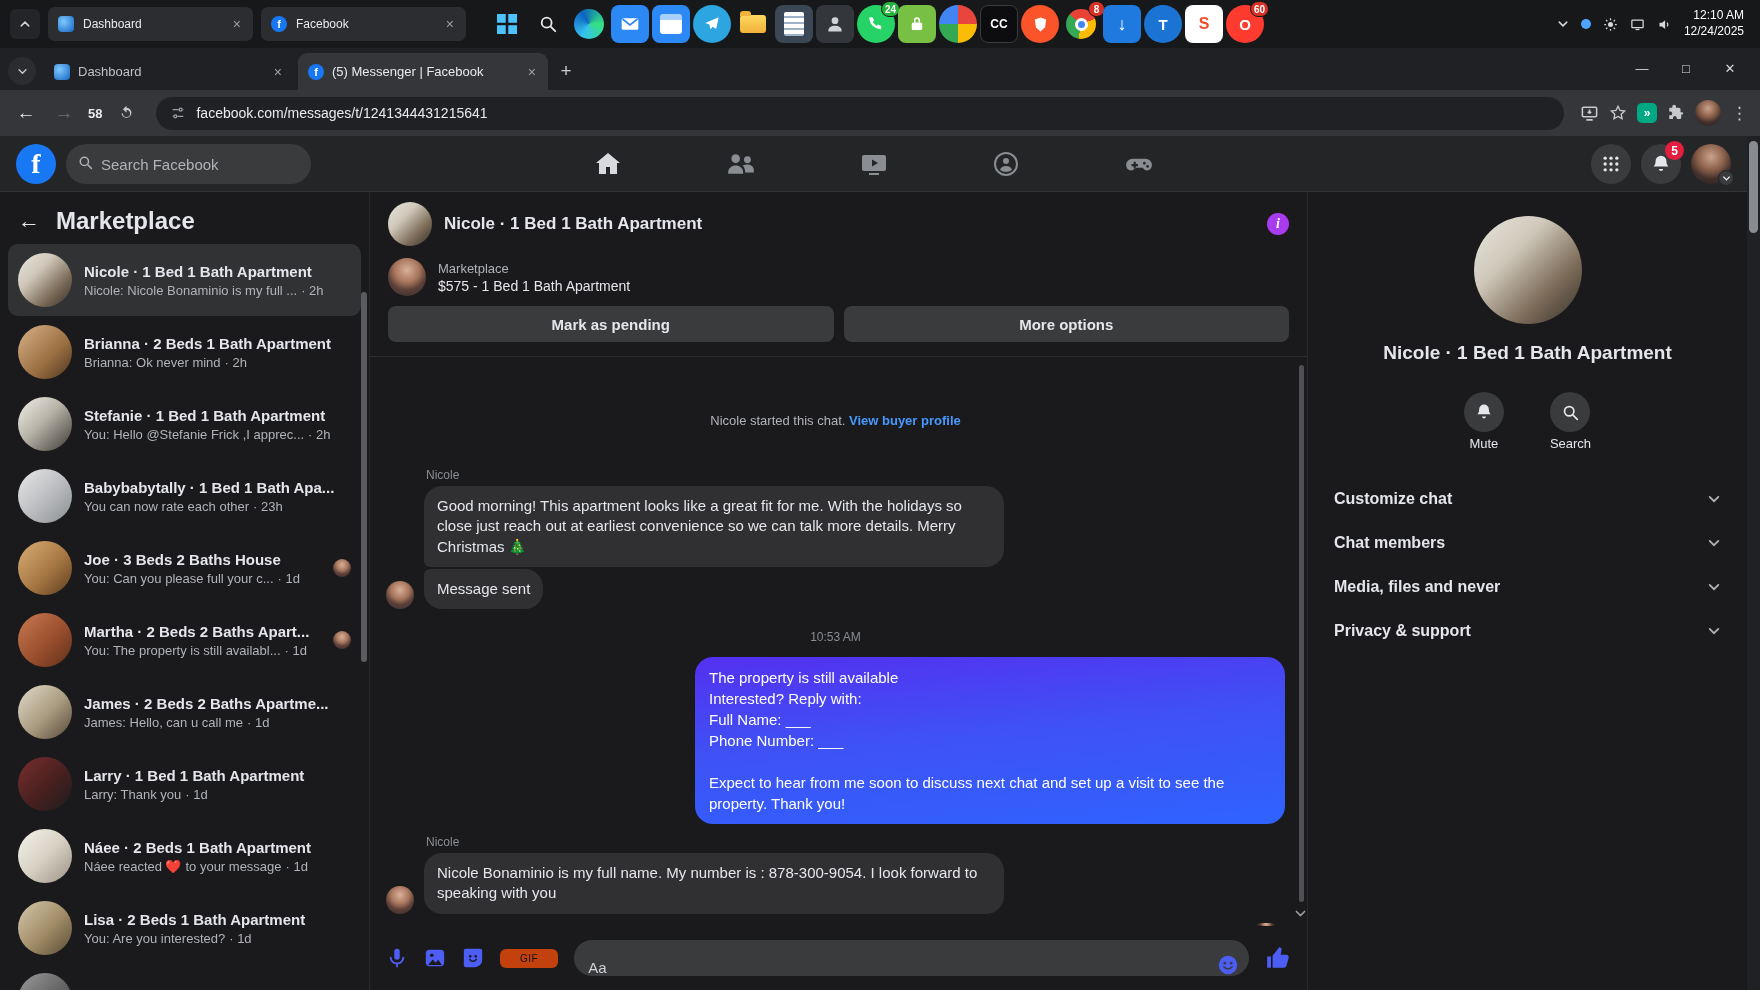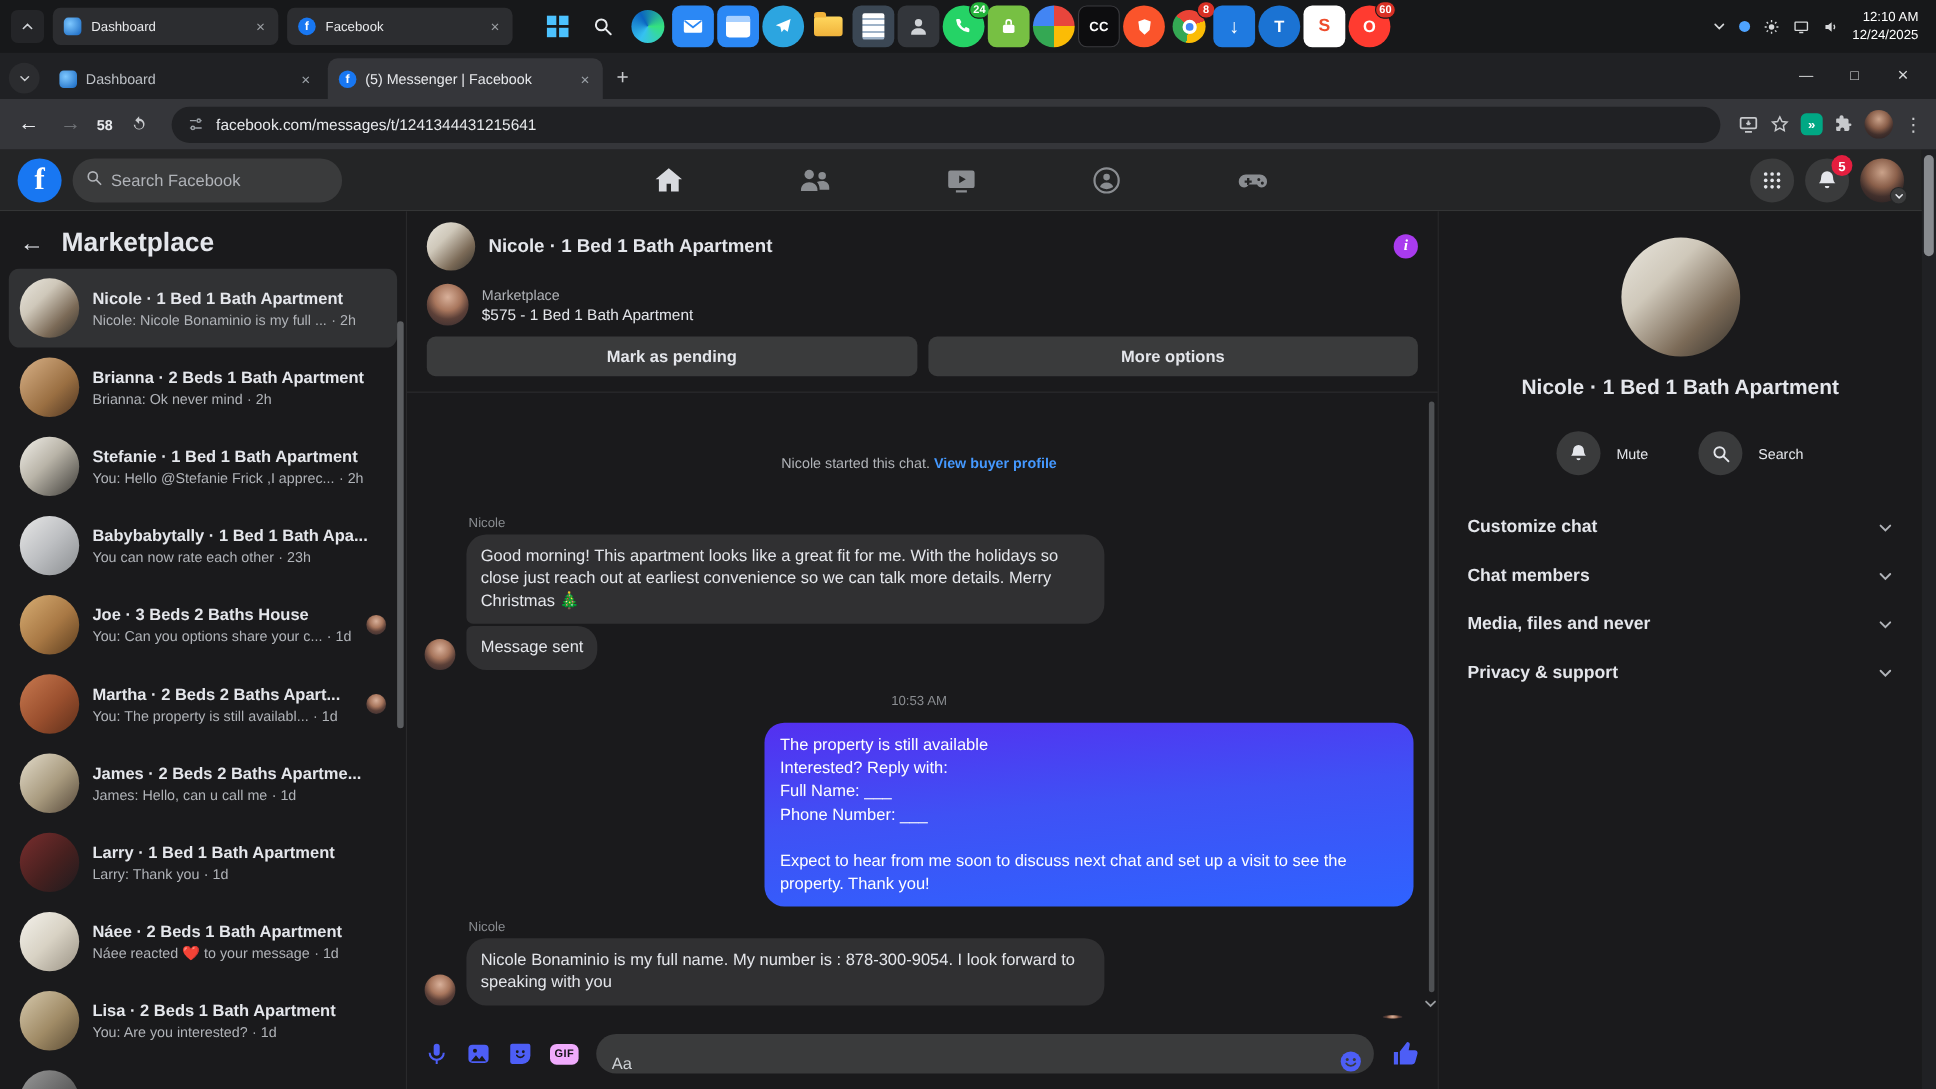--- a/index.html
+++ b/index.html
@@ -150,33 +150,33 @@
   .b-first{border-radius:18px 18px 18px 6px}
   .b-last{border-radius:6px 18px 18px 18px}
   .time-c{text-align:center;font-size:12px;color:#8a8d91;margin:20px 0 12px}
   .bubble-out{background:linear-gradient(175deg,#5430f0 0%,#3f51f5 45%,#2f63ff 100%);color:#fff;font-size:15px;
     line-height:1.4;padding:10px 14px;border-radius:18px;max-width:590px;white-space:pre-line;cursor:default}
   .seen{align-self:flex-end;width:18px;height:18px;border-radius:50%;margin:8px 10px 0 0}
   .chat-scroll{position:absolute;right:3px;top:8px;bottom:30px;width:5px;background:#4e5053;border-radius:3px;cursor:pointer}
   .chat-scroll-arrow{position:absolute;right:0;bottom:8px;color:#9a9da1;cursor:pointer}
   .composer{display:flex;align-items:center;gap:16px;padding:8px 16px 14px;flex:none}
   .comp-ic{color:#4d5ef6;display:flex;align-items:center;justify-content:center;cursor:pointer}
-  .gif-txt{background:#f0abfc;color:#141416;font-size:10px;font-weight:700;padding:4px 4px;border-radius:6px;letter-spacing:.5px}
+  .gif-txt{background:#c2410c;color:#141416;font-size:10px;font-weight:400;padding:4px 20px;border-radius:6px;letter-spacing:.5px}
   .comp-input{flex:1;height:36px;background:#3a3b3c;border-radius:18px;display:flex;align-items:flex-end;
     padding:0 10px 0 14px;gap:8px;cursor:text}
   .comp-input input{flex:1;background:transparent;border:none;outline:none;color:#e4e6eb;font-size:15px;min-width:0}
   .comp-input input::placeholder{color:#cfd2d6}
 
   
   .rightpanel{width:440px;flex:none;display:flex;flex-direction:column;align-items:center;padding-top:24px;
     border-left:1px solid #29292b}
   .rp-av{width:108px;height:108px;border-radius:50%}
   .rp-name{font-size:19px;font-weight:700;color:#e4e6eb;margin-top:18px;text-align:center;padding:0 20px}
   .rp-actions{display:flex;gap:46px;margin-top:28px}
-  .rp-action{display:flex;flex-direction:row;align-items:center;gap:14px;cursor:pointer}
+  .rp-action{display:flex;flex-direction:column;align-items:center;gap:4px;cursor:pointer}
   .rp-circle{width:40px;height:40px;border-radius:50%;background:#3a3b3c;color:#e4e6eb;display:flex;
     align-items:center;justify-content:center}
   .rp-alabel{font-size:13px;color:#e4e6eb}
   .rp-sections{width:100%;margin-top:26px;padding:0 16px}
   .rp-row{display:flex;align-items:center;justify-content:space-between;padding:13px 10px;font-size:16px;
     font-weight:700;color:#e4e6eb;border-radius:8px;cursor:pointer}
   .chev{color:#b0b3b8;display:flex}
 
   
   .win-scroll{position:absolute;right:0;top:0;bottom:0;width:13px;background:#202124;cursor:pointer}
@@ -521,21 +521,21 @@
                     <span class="time">23h</span>
                   </span>
               </span>
             </div>
 
             <div class="sb-item">
               <span class="sb-av av5"></span>
               <span class="sb-texts">
                 <span class="sb-title">Joe · 3 Beds 2 Baths House</span>
                 <span class="sb-snip">
-                    <span class="snip">You: Can you options share your c...</span>
+                    <span class="snip">You: Can you please full your c...</span>
                     <span class="time">1d</span>
                   </span>
               </span>
               <span class="sb-seen av-person"></span>
             </div>
 
             <div class="sb-item">
               <span class="sb-av av6"></span>
               <span class="sb-texts">
                 <span class="sb-title">Martha · 2 Beds 2 Baths Apart...</span>

